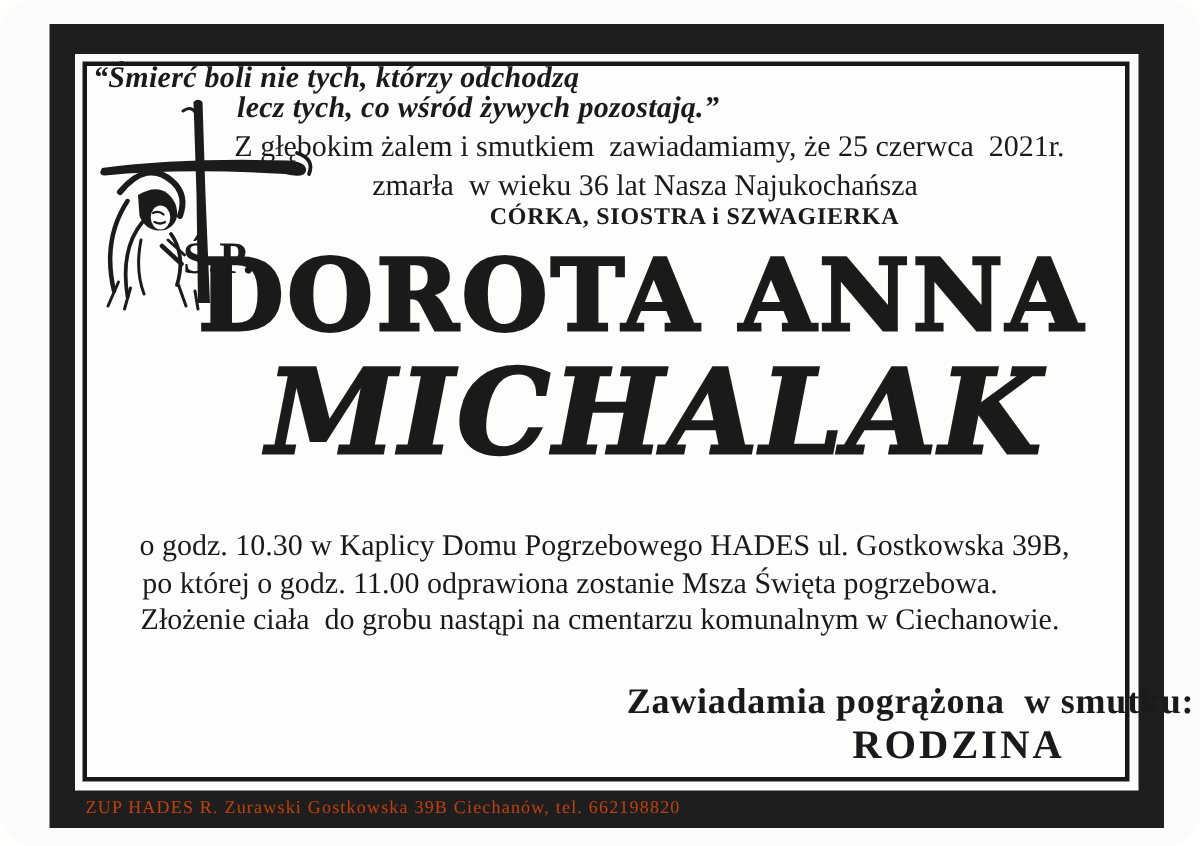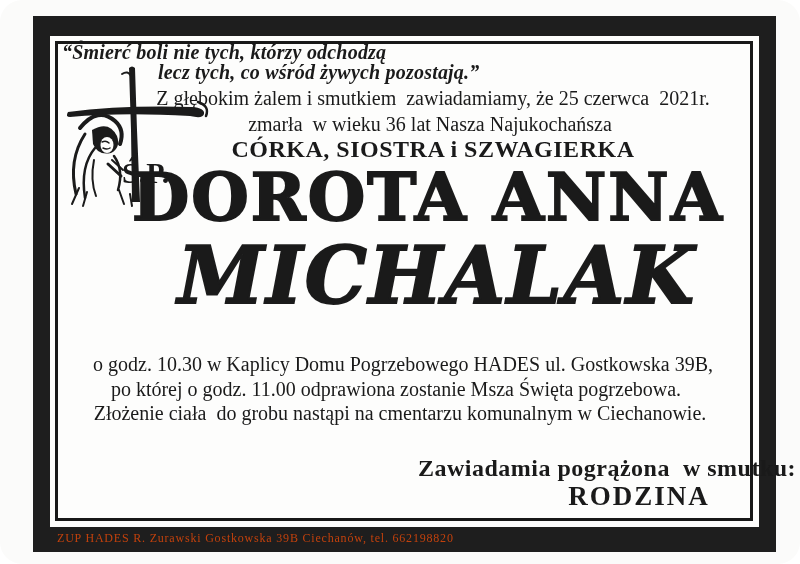--- a/index.html
+++ b/index.html
@@ -12,21 +12,21 @@
   .frame-outer { position:absolute; left:33px; top:16px; width:743px; height:536px; background:#1e1e1e; }
   .frame-paper { position:absolute; left:50px; top:36px; width:709px; height:491px; background:#fdfdfc; }
   .frame-line  { position:absolute; left:55px; top:41px; width:692px; height:474px; border:3px solid #181818; background:#fdfdfc; }
 
   
   .line { position:absolute; white-space:pre; line-height:1; }
   .c    { transform:translateX(-50%); }
 
   .quote   { font-weight:bold; font-style:italic; font-size:20px; letter-spacing:0.2px; }
   .body-ln { font-size:20px; }
-  .relation{ font-size:24px; font-weight:bold; letter-spacing:0.5px; }
+  .relation{ font-size:16px; font-weight:bold; letter-spacing:0.5px;margin-left:30px; }
   .sp      { font-size:30px; font-weight:bold;text-align:right; }
   .name    { font-family:"DejaVu Serif", serif; font-weight:900;
              -webkit-text-stroke:2px #1b1b1b; letter-spacing:2px; }
   .name1   { font-size:66px; }
   .name2   { font-size:78px;font-style:italic; }
   .sig-label { font-size:24px; font-weight:bold; letter-spacing:0.5px;margin-left:46px; }
   .sig-name  { font-size:27px; font-weight:bold; letter-spacing:2px; }
   .footer-ln { position:absolute; left:57px; top:532px; white-space:pre;
                color:#c2410c; font-size:12px; letter-spacing:0.8px; line-height:1; }
 
@@ -76,21 +76,21 @@
 
   <div class="line body-ln c" style="left:433px; top:88px;">Z głębokim żalem i smutkiem  zawiadamiamy, że 25 czerwca  2021r.</div>
   <div class="line body-ln c" style="left:430px; top:114px;">zmarła  w wieku 36 lat Nasza Najukochańsza</div>
   <div class="line relation c" style="left:433px; top:137px;">CÓRKA, SIOSTRA i SZWAGIERKA</div>
 
   <div class="line sp" style="left:122px; top:158px;">Ś.P.</div>
   <div class="line name name1 c" style="left:428px; top:164px;">DOROTA ANNA</div>
   <div class="line name name2 c" style="left:437px; top:237px;">MICHALAK</div>
 
   <div class="line body-ln c" style="left:403px; top:354px;">o godz. 10.30 w Kaplicy Domu Pogrzebowego HADES ul. Gostkowska 39B,</div>
-  <div class="line body-ln c" style="left:396px; top:379px;">po której o godz. 11.00 odprawiona zostanie Msza Święta pogrzebowa.</div>
+  <div class="line body-ln c" style="left:380px; top:379px;">po której o godz. 11.00 odprawiona zostanie Msza Święta pogrzebowa.</div>
   <div class="line body-ln c" style="left:400px; top:403px;">Złożenie ciała  do grobu nastąpi na cmentarzu komunalnym w Ciechanowie.</div>
 
   <div class="line sig-label c" style="left:561px; top:456px;">Zawiadamia pogrążona  w smutku:</div>
   <div class="line sig-name c" style="left:639px; top:483px;">RODZINA</div>
 
   <div class="footer-ln">ZUP HADES R. Zurawski Gostkowska 39B Ciechanów, tel. 662198820</div>
 
 </div>
 
 </body></html>

